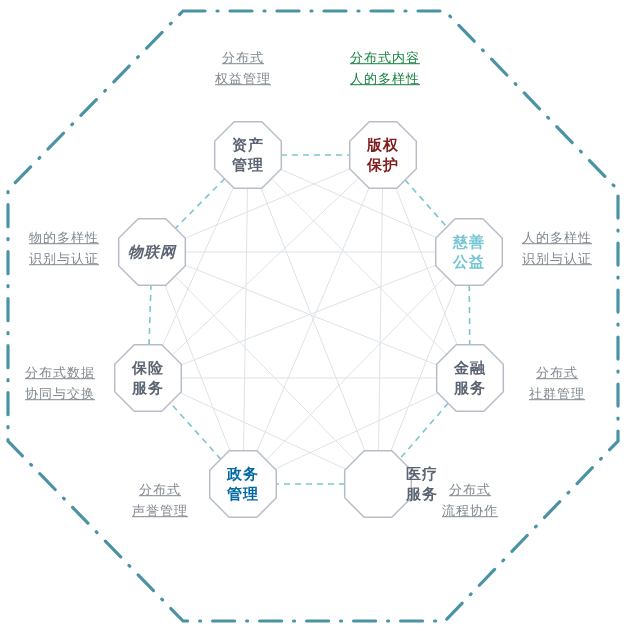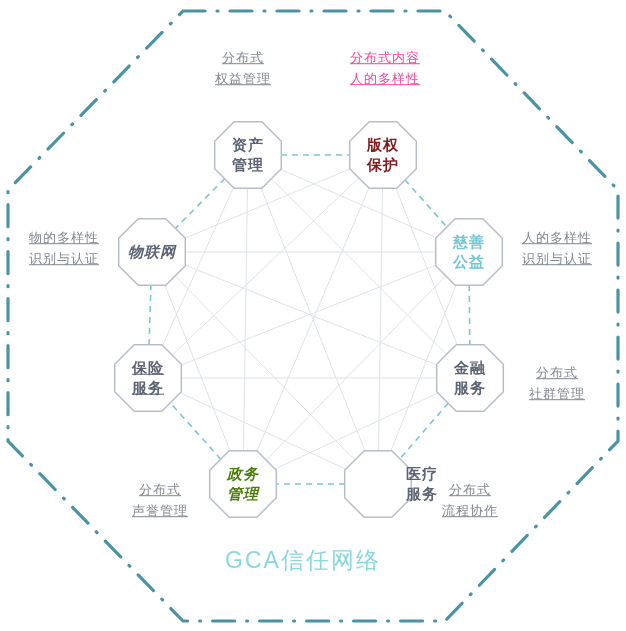--- a/index.html
+++ b/index.html
@@ -71,21 +71,21 @@
         <div>管理</div>
       </div>
       <div class="outer-label" style="left: 243px; top: 69px; color: rgb(128, 135, 143);">
         <div>分布式</div>
         <div>权益管理</div>
       </div>
       <div class="node-label" style="left: 383px; top: 155px; color: #7f1d1d;">
         <div>版权</div>
         <div>保护</div>
       </div>
-      <div class="outer-label" style="left: 385px; top: 69px; color: #ec4899;">
+      <div class="outer-label" style="left: 385px; top: 69px; color: #15803d;">
         <div>分布式内容</div>
         <div>人的多样性</div>
       </div>
       <div class="node-label" style="left: 469px; top: 252px; color: rgb(116, 198, 212);">
         <div>慈善</div>
         <div>公益</div>
       </div>
       <div class="outer-label" style="left: 557px; top: 249px; color: rgb(128, 135, 143);">
         <div>人的多样性</div>
         <div>识别与认证</div>
@@ -99,34 +99,37 @@
         <div>社群管理</div>
       </div>
       <div class="node-label" style="left: 378px; top: 484px; color: rgb(91, 100, 114); margin-left: 44px;">
         <div>医疗</div>
         <div>服务</div>
       </div>
       <div class="outer-label" style="left: 470px; top: 501px; color: rgb(128, 135, 143);">
         <div>分布式</div>
         <div>流程协作</div>
       </div>
-      <div class="node-label" style="left: 243px; top: 484px; color: #4d7c0f; font-style: italic;">
+      <div class="node-label" style="left: 243px; top: 484px; color: #0369a1;">
         <div>政务</div>
         <div>管理</div>
       </div>
       <div class="outer-label" style="left: 160px; top: 501px; color: rgb(128, 135, 143);">
         <div>分布式</div>
         <div>声誉管理</div>
       </div>
-      <div class="node-label" style="left: 148px; top: 378px; color: rgb(91, 100, 114); text-decoration: underline;">
+      <div class="node-label" style="left: 148px; top: 378px; color: rgb(91, 100, 114);">
         <div>保险</div>
         <div>服务</div>
+      </div>
+      <div class="outer-label" style="left: 60px; top: 384px; color: rgb(128, 135, 143);">
+        <div>分布式数据</div>
+        <div>协同与交换</div>
       </div>
       <div class="node-label" style="left: 152px; top: 252px; color: rgb(91, 100, 114); font-style: italic;">
         <div>物联网</div>
       </div>
       <div class="outer-label" style="left: 64px; top: 249px; color: rgb(128, 135, 143);">
         <div>物的多样性</div>
         <div>识别与认证</div>
       </div>
     </div>
-  <div class="title" style="color: rgb(138, 216, 221);">GCA信任网络</div>
 </div>
 
 </body></html>

